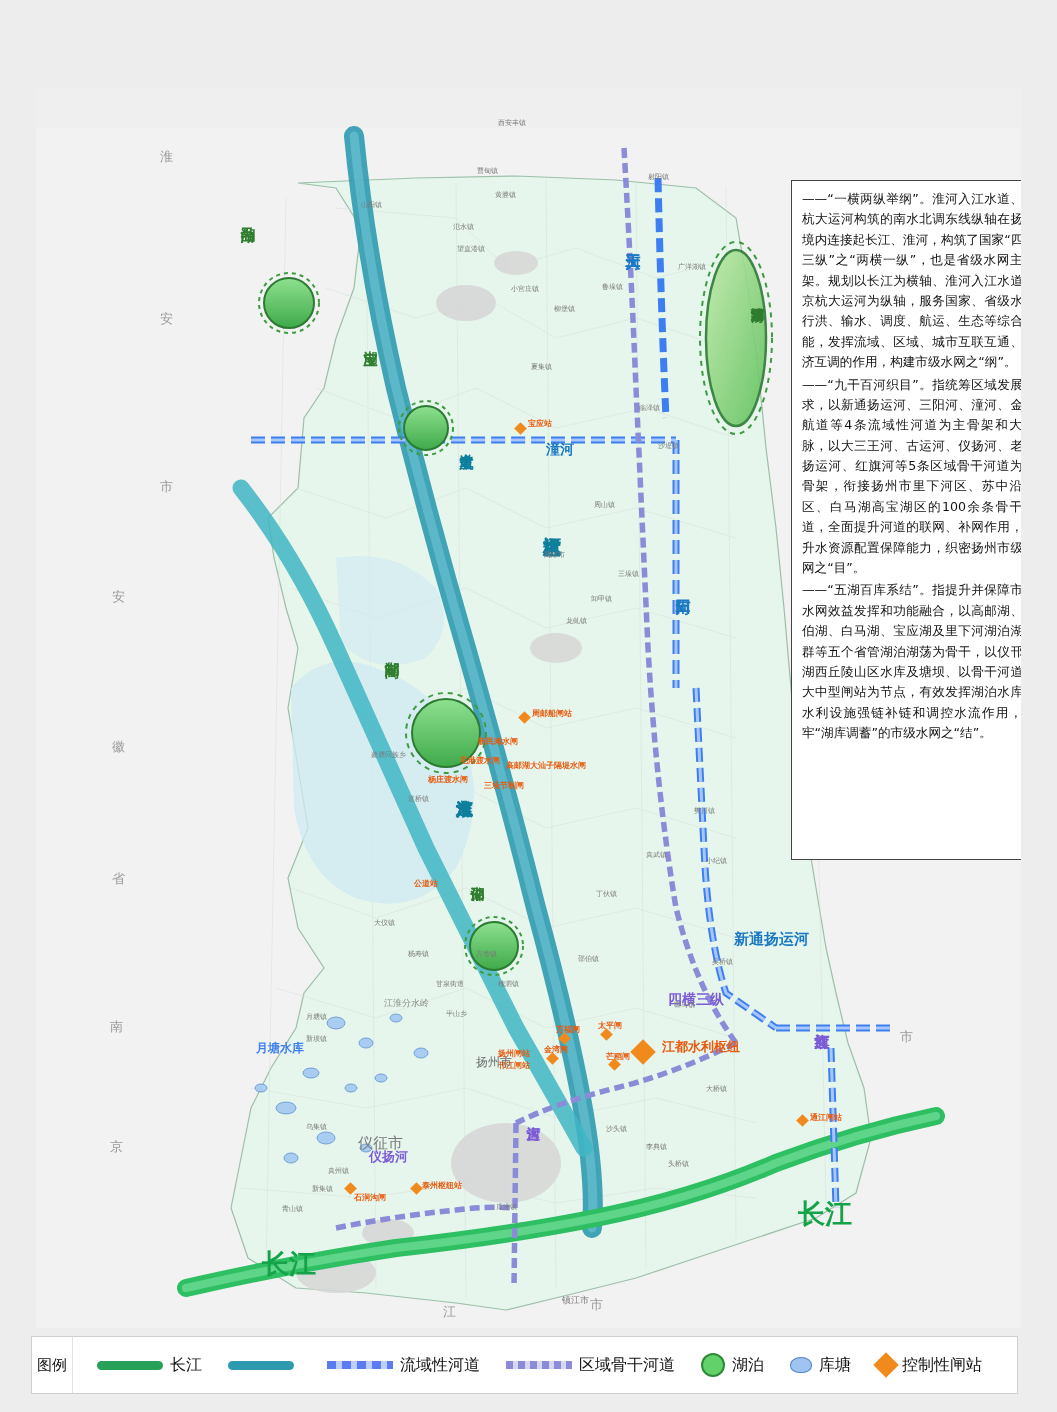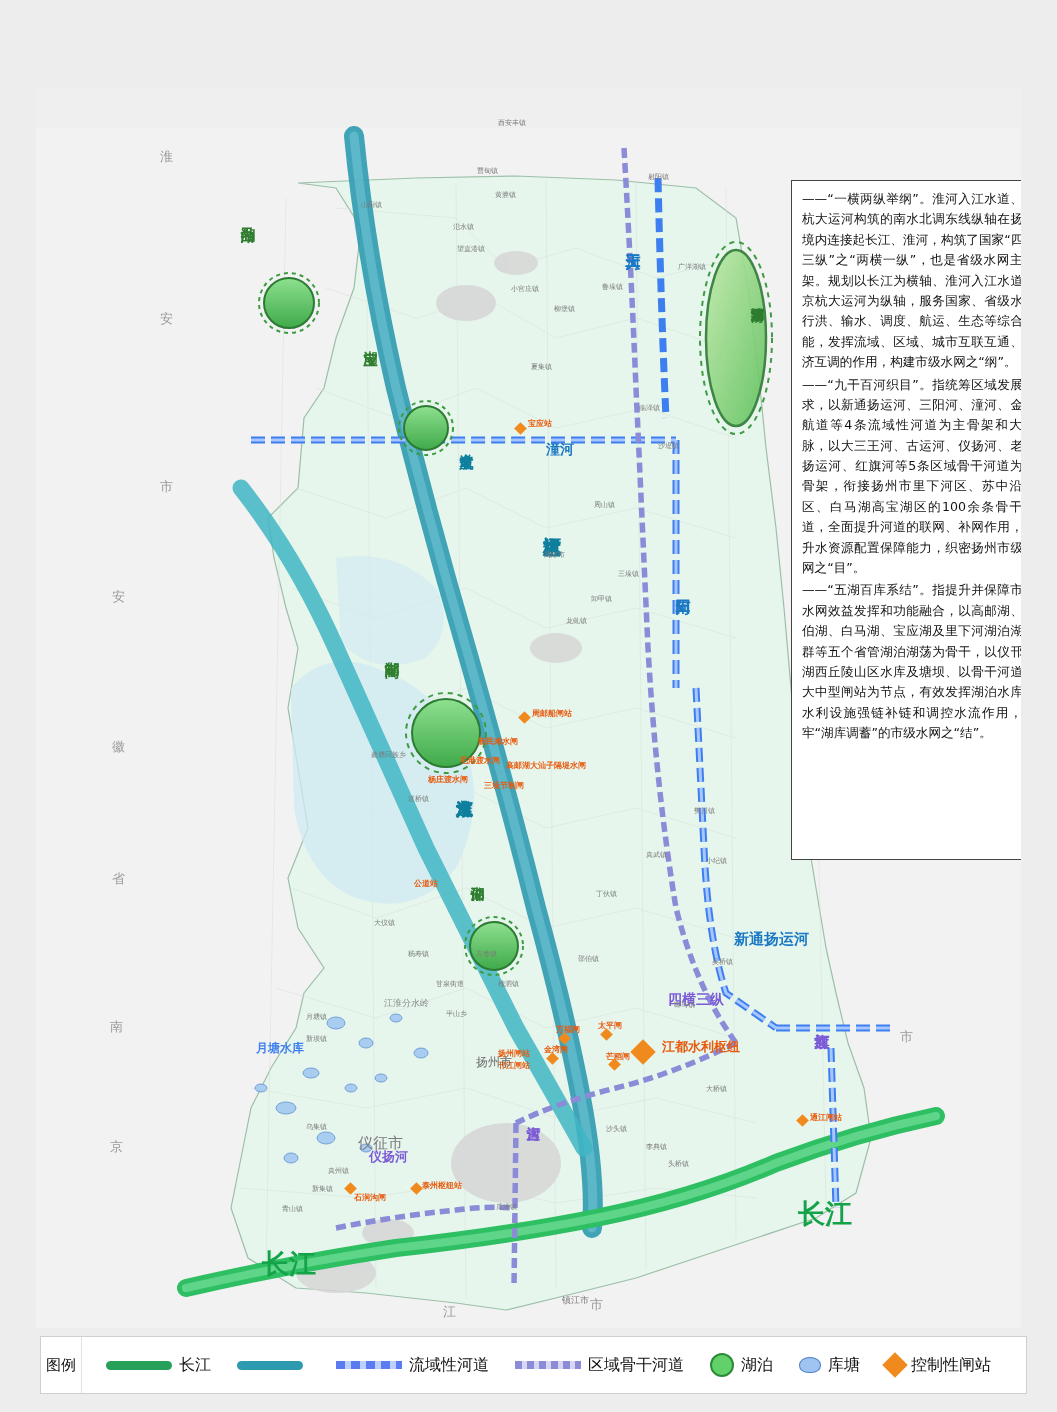--- a/index.html
+++ b/index.html
@@ -41,21 +41,21 @@
     background:#ffffff;border:1px solid #444;
     padding:8px 10px;box-sizing:border-box;
     font-family:"DejaVu Sans",sans-serif;
     font-size:12.6px;line-height:1.62;color:#111;
     text-align:justify;
   }
   .notes p{margin:0 0 2px 0;text-indent:0;}
 
   
   .legend{
-    position:absolute;left:40px;top:1336px;width:985px;height:56px;
+    position:absolute;left:31px;top:1336px;width:985px;height:56px;
     background:#fff;border:1px solid #cfcfcf;display:flex;align-items:center;justify-content:flex-end;
   }
   .legend-label{
     width:40px;height:100%;display:flex;flex-direction:column;justify-content:center;
     align-items:center;font-family:"DejaVu Sans",sans-serif;font-size:15px;color:#111;
     border-right:1px solid #e2e2e2;line-height:1.1;
   }
   .legend-items{display:flex;align-items:center;flex:1;padding-left:24px;}
   .lg{display:flex;align-items:center;margin-right:26px;font-family:"DejaVu Sans",sans-serif;font-size:16px;color:#111;}
   .lg .sym{margin-right:7px;display:inline-block;}

